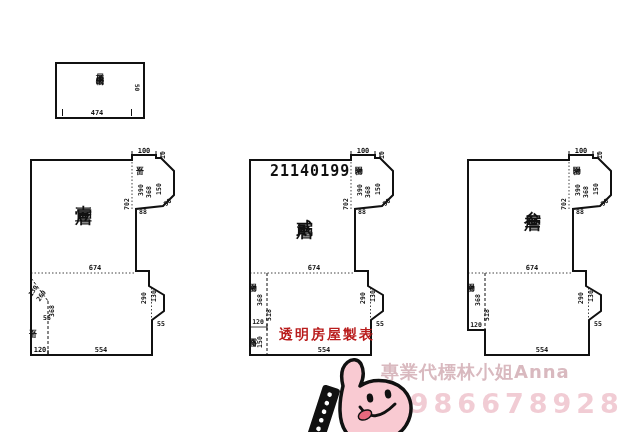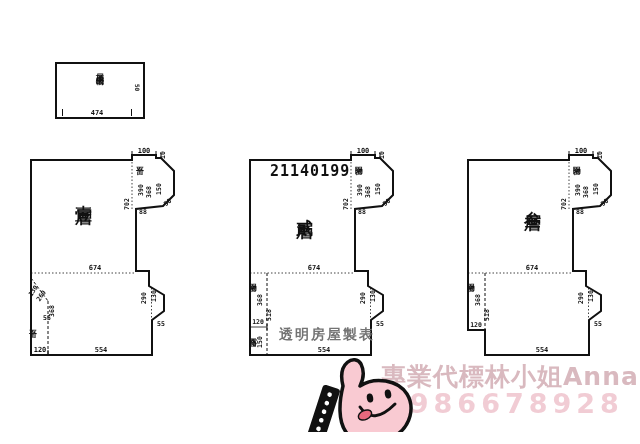--- a/index.html
+++ b/index.html
@@ -18,22 +18,22 @@
   .floor svg{position:absolute;left:0;top:0;}
   .dim{font:bold 6.5px "DejaVu Sans Mono",monospace;fill:#111;}
   .dimlg{font:bold 7px "DejaVu Sans Mono",monospace;fill:#111;}
   .floor-name{font-size:17px;letter-spacing:5px;font-weight:bold;}
   .terr{font-size:8px;letter-spacing:0px;}
   
   .case{position:absolute;left:270px;top:163px;font:bold 15px "DejaVu Sans Mono",monospace;
         line-height:1.15;letter-spacing:1px;white-space:nowrap;}
   
   .wm-maker{position:absolute;left:279px;top:326px;font-size:14px;font-weight:bold;
-            letter-spacing:2px;color:#737373;white-space:nowrap;}
-  .wm-agent{position:absolute;left:381px;top:360px;font-size:25px;font-weight:bold;
+            letter-spacing:2px;color:#b91c1c;white-space:nowrap;}
+  .wm-agent{position:absolute;left:381px;top:360px;font-size:18px;font-weight:bold;
             letter-spacing:1px;color:#d9b9bf;white-space:nowrap;}
   .wm-phone{position:absolute;left:386px;top:388px;font-size:27px;font-weight:bold;
             letter-spacing:5px;color:#f1ccd4;white-space:nowrap;}
   .hand{position:absolute;left:303px;top:352px;width:125px;height:92px;}
 </style>
 </head>
 <body>
 
 <div id="canvas">
 

